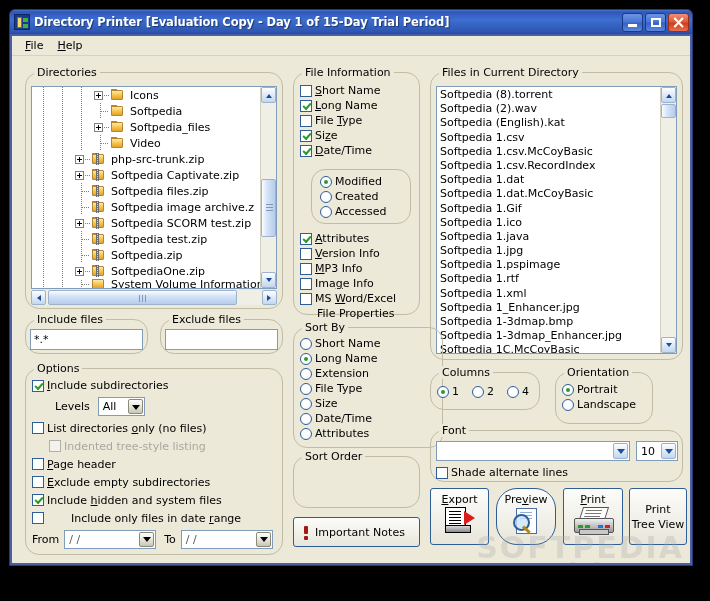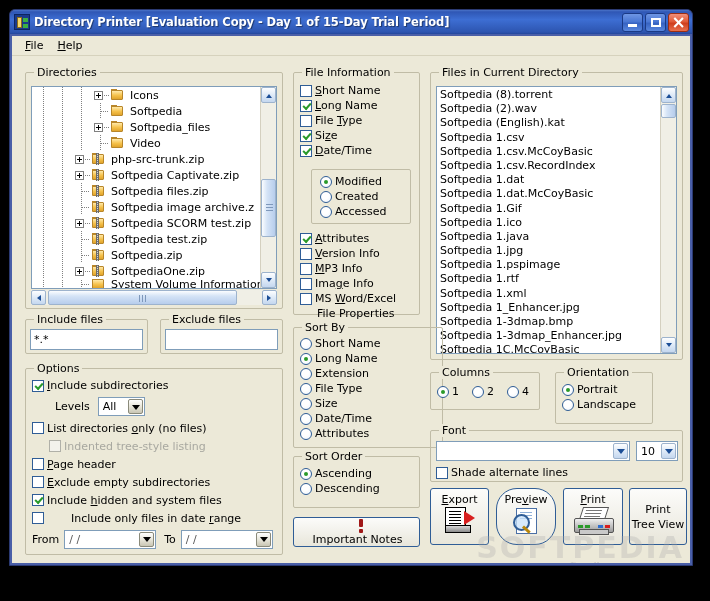--- a/index.html
+++ b/index.html
@@ -115,21 +115,21 @@
     flex: 1 1 auto;
     background: #ece9d8;
     margin: 0 2px 2px 2px;
     position: relative;
     overflow: hidden;
   }
   
   .gb {
     position: absolute;
     border: 1px solid #c0bca6;
-    border-radius: 2px;
+    border-radius: 14px;
     box-sizing: border-box;
   }
   .gb > .gb-title {
     position: absolute;
     top: -7px; left: 8px;
     background: #ece9d8;
     padding: 0 3px;
     font-size: 11px;
     color: #000;
     white-space: nowrap;
@@ -338,21 +338,20 @@
   
   .btn {
     background: linear-gradient(to bottom, #fcfcfa 0%, #f3f2ec 45%, #e8e6da 100%);
     border: 1px solid #2f5d96;
     border-radius: 3px;
     box-sizing: border-box;
     font-size: 11px; color: #000;
     display: flex; align-items: center; justify-content: center;
     cursor: pointer;
     font-family: "DejaVu Sans", sans-serif;
-    flex-direction: column;
   }
   .btn-tall { flex-direction: column; justify-content: flex-start; padding-top: 4px; }
   
   .ico-export { position: relative; width: 30px; height: 26px; margin-top: 1px; }
   .ico-export .doc {
     position:absolute; left:0; top:0; width:19px; height:22px;
     background:#fff; border:1px solid #000;
   }
   .ico-export .doc::after {
     content:""; position:absolute; left:3px; top:3px; width:12px; height:1px;
@@ -852,30 +851,20 @@
         </div>
         <div class="row">
           <span class="rb"></span>
           <span>Attributes</span>
         </div>
       </div>
     </div>
 
     <div class="gb" style="left:281px; top:400px; width:127px; height:52px;">
       <div class="gb-title">Sort Order</div>
-      <div style="position:absolute; left:6px; top:9px;">
-        <div class="row">
-          <span class="rb sel"></span>
-          <span>Ascending</span>
-        </div>
-        <div class="row">
-          <span class="rb"></span>
-          <span>Descending</span>
-        </div>
-      </div>
     </div>
 
     <div class="btn" style="position:absolute; left:281px; top:461px; width:127px; height:30px; justify-content:flex-start; padding-left:10px;">
       <span class="bang"></span>
       <span style="flex:1; text-align:center; padding-right:8px;">Important Notes</span>
     </div>
 
     <div class="gb" style="left:418px; top:316px; width:110px; height:38px;">
       <div class="gb-title">Columns</div>
       <div style="position:absolute; left:6px; top:11px; display:flex; gap:13px;">

